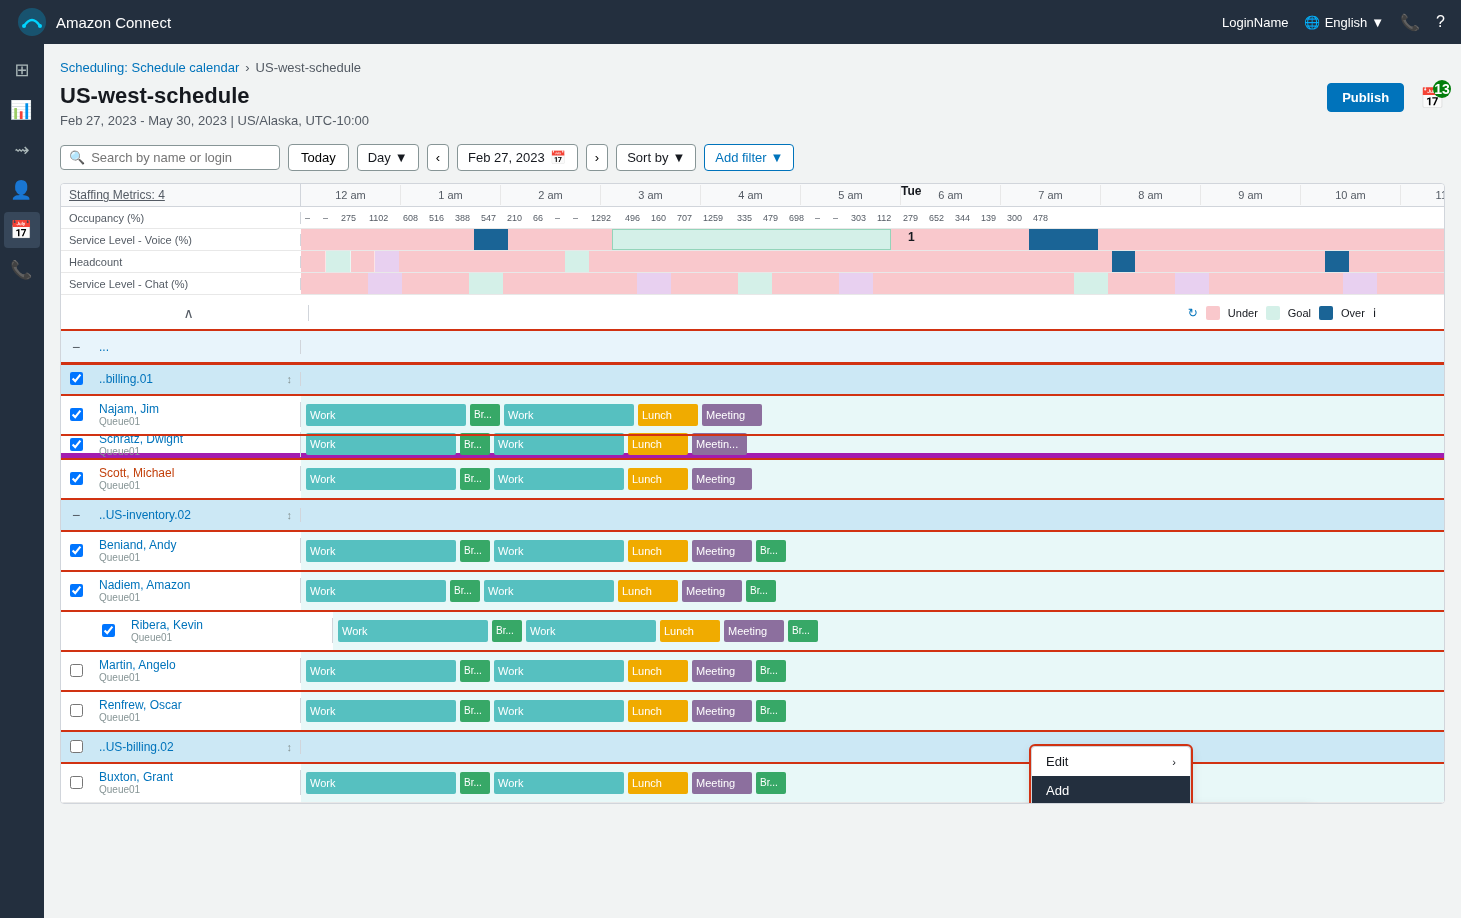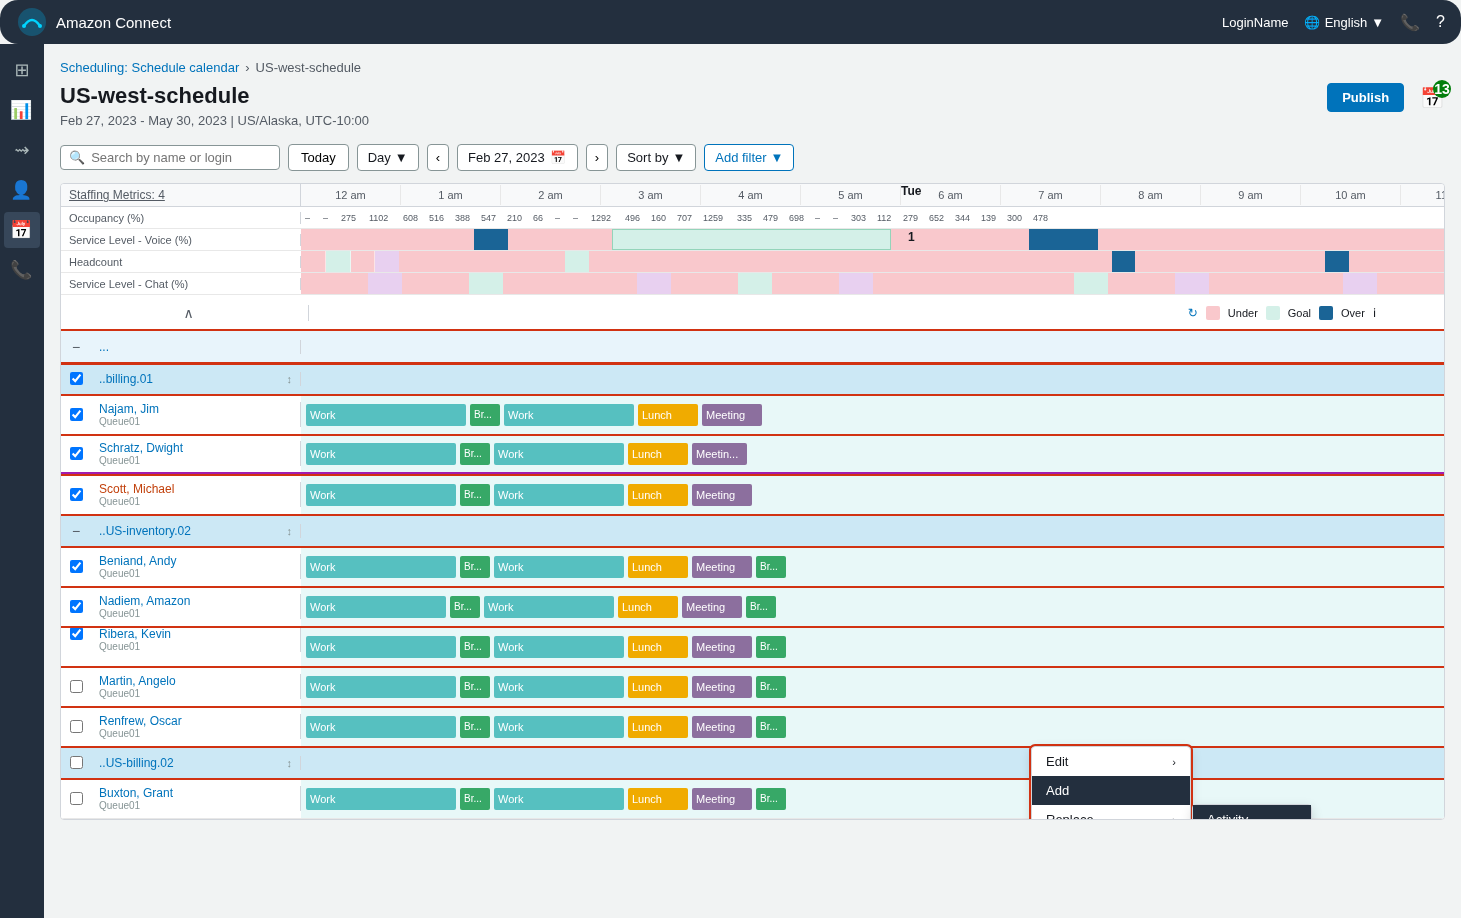--- a/index.html
+++ b/index.html
@@ -9,21 +9,20 @@
     .top-nav {
       background: #232f3e;
       height: 44px;
       display: flex;
       align-items: center;
       padding: 0 16px;
       color: #fff;
       position: fixed;
       top: 0; left: 0; right: 0;
       z-index: 100;
-      border-radius: 18px;
     }
     .top-nav-logo {
       display: flex;
       align-items: center;
       gap: 8px;
       flex: 1;
     }
     .logo-icon {
       width: 32px;
       height: 32px;
@@ -680,21 +679,21 @@
         </div>
         <div style="flex:1; display:flex; align-items:center; padding:0 4px; gap:2px; height:100%; background:#e8f8f8;">
           <div class="shift-block shift-work" style="width:160px;">Work</div>
           <div class="shift-block shift-break" style="width:30px; background:#37a867;">Br...</div>
           <div class="shift-block shift-work" style="width:130px;">Work</div>
           <div class="shift-block shift-lunch" style="width:60px;">Lunch</div>
           <div class="shift-block shift-meeting" style="width:60px;">Meeting</div>
         </div>
       </div>
 
-      <div style="display:flex; align-items:center; border-bottom:3px solid #a21caf; height:40px; background:#fff; outline:1px solid #d13212;">
+      <div style="display:flex; align-items:center; border-bottom:6px solid #a21caf; height:24px; background:#fff; outline:1px solid #d13212;">
         <div style="width:30px; min-width:30px; display:flex; align-items:center; justify-content:center;">
           <input type="checkbox" checked="" style="">
         </div>
         <div style="width:210px; min-width:210px; padding:0 8px; border-right:1px solid #d1d5db;">
           <div style="font-size:12px; color:#0073bb;">Schratz, Dwight</div>
           <div style="font-size:10px; color:#879596;">Queue01</div>
         </div>
         <div style="flex:1; display:flex; align-items:center; padding:0 4px; gap:2px; height:100%; background:#e8f8f8;">
           <div class="shift-block shift-work" style="width:150px;">Work</div>
           <div class="shift-block shift-break" style="width:30px;">Br...</div>
@@ -761,21 +760,21 @@
         <div style="flex:1; display:flex; align-items:center; padding:0 4px; gap:2px; height:100%; background:#e8f8f8;">
           <div class="shift-block shift-work" style="width:140px;">Work</div>
           <div class="shift-block shift-break" style="width:30px;">Br...</div>
           <div class="shift-block shift-work" style="width:130px;">Work</div>
           <div class="shift-block shift-lunch" style="width:60px;">Lunch</div>
           <div class="shift-block shift-meeting" style="width:60px;">Meeting</div>
           <div class="shift-block shift-break" style="width:30px;">Br...</div>
         </div>
       </div>
 
-      <div style="display:flex; align-items:flex-start; border-bottom:1px solid #e8e8e8; height:40px; background:#fff; outline:1px solid #d13212;">
+      <div style="display:flex; align-items:center; border-bottom:1px solid #e8e8e8; height:40px; background:#fff; outline:1px solid #d13212;padding-left:32px;">
         <div style="width:30px; min-width:30px; display:flex; align-items:center; justify-content:center;">
           <input type="checkbox" checked="" style="">
         </div>
         <div style="width:210px; min-width:210px; padding:0 8px; border-right:1px solid #d1d5db;">
           <div style="font-size:12px; color:#0073bb;">Ribera, Kevin</div>
           <div style="font-size:10px; color:#879596;">Queue01</div>
         </div>
         <div style="flex:1; display:flex; align-items:center; padding:0 4px; gap:2px; height:100%; background:#e8f8f8;">
           <div class="shift-block shift-work" style="width:150px;">Work</div>
           <div class="shift-block shift-break" style="width:30px;">Br...</div>

